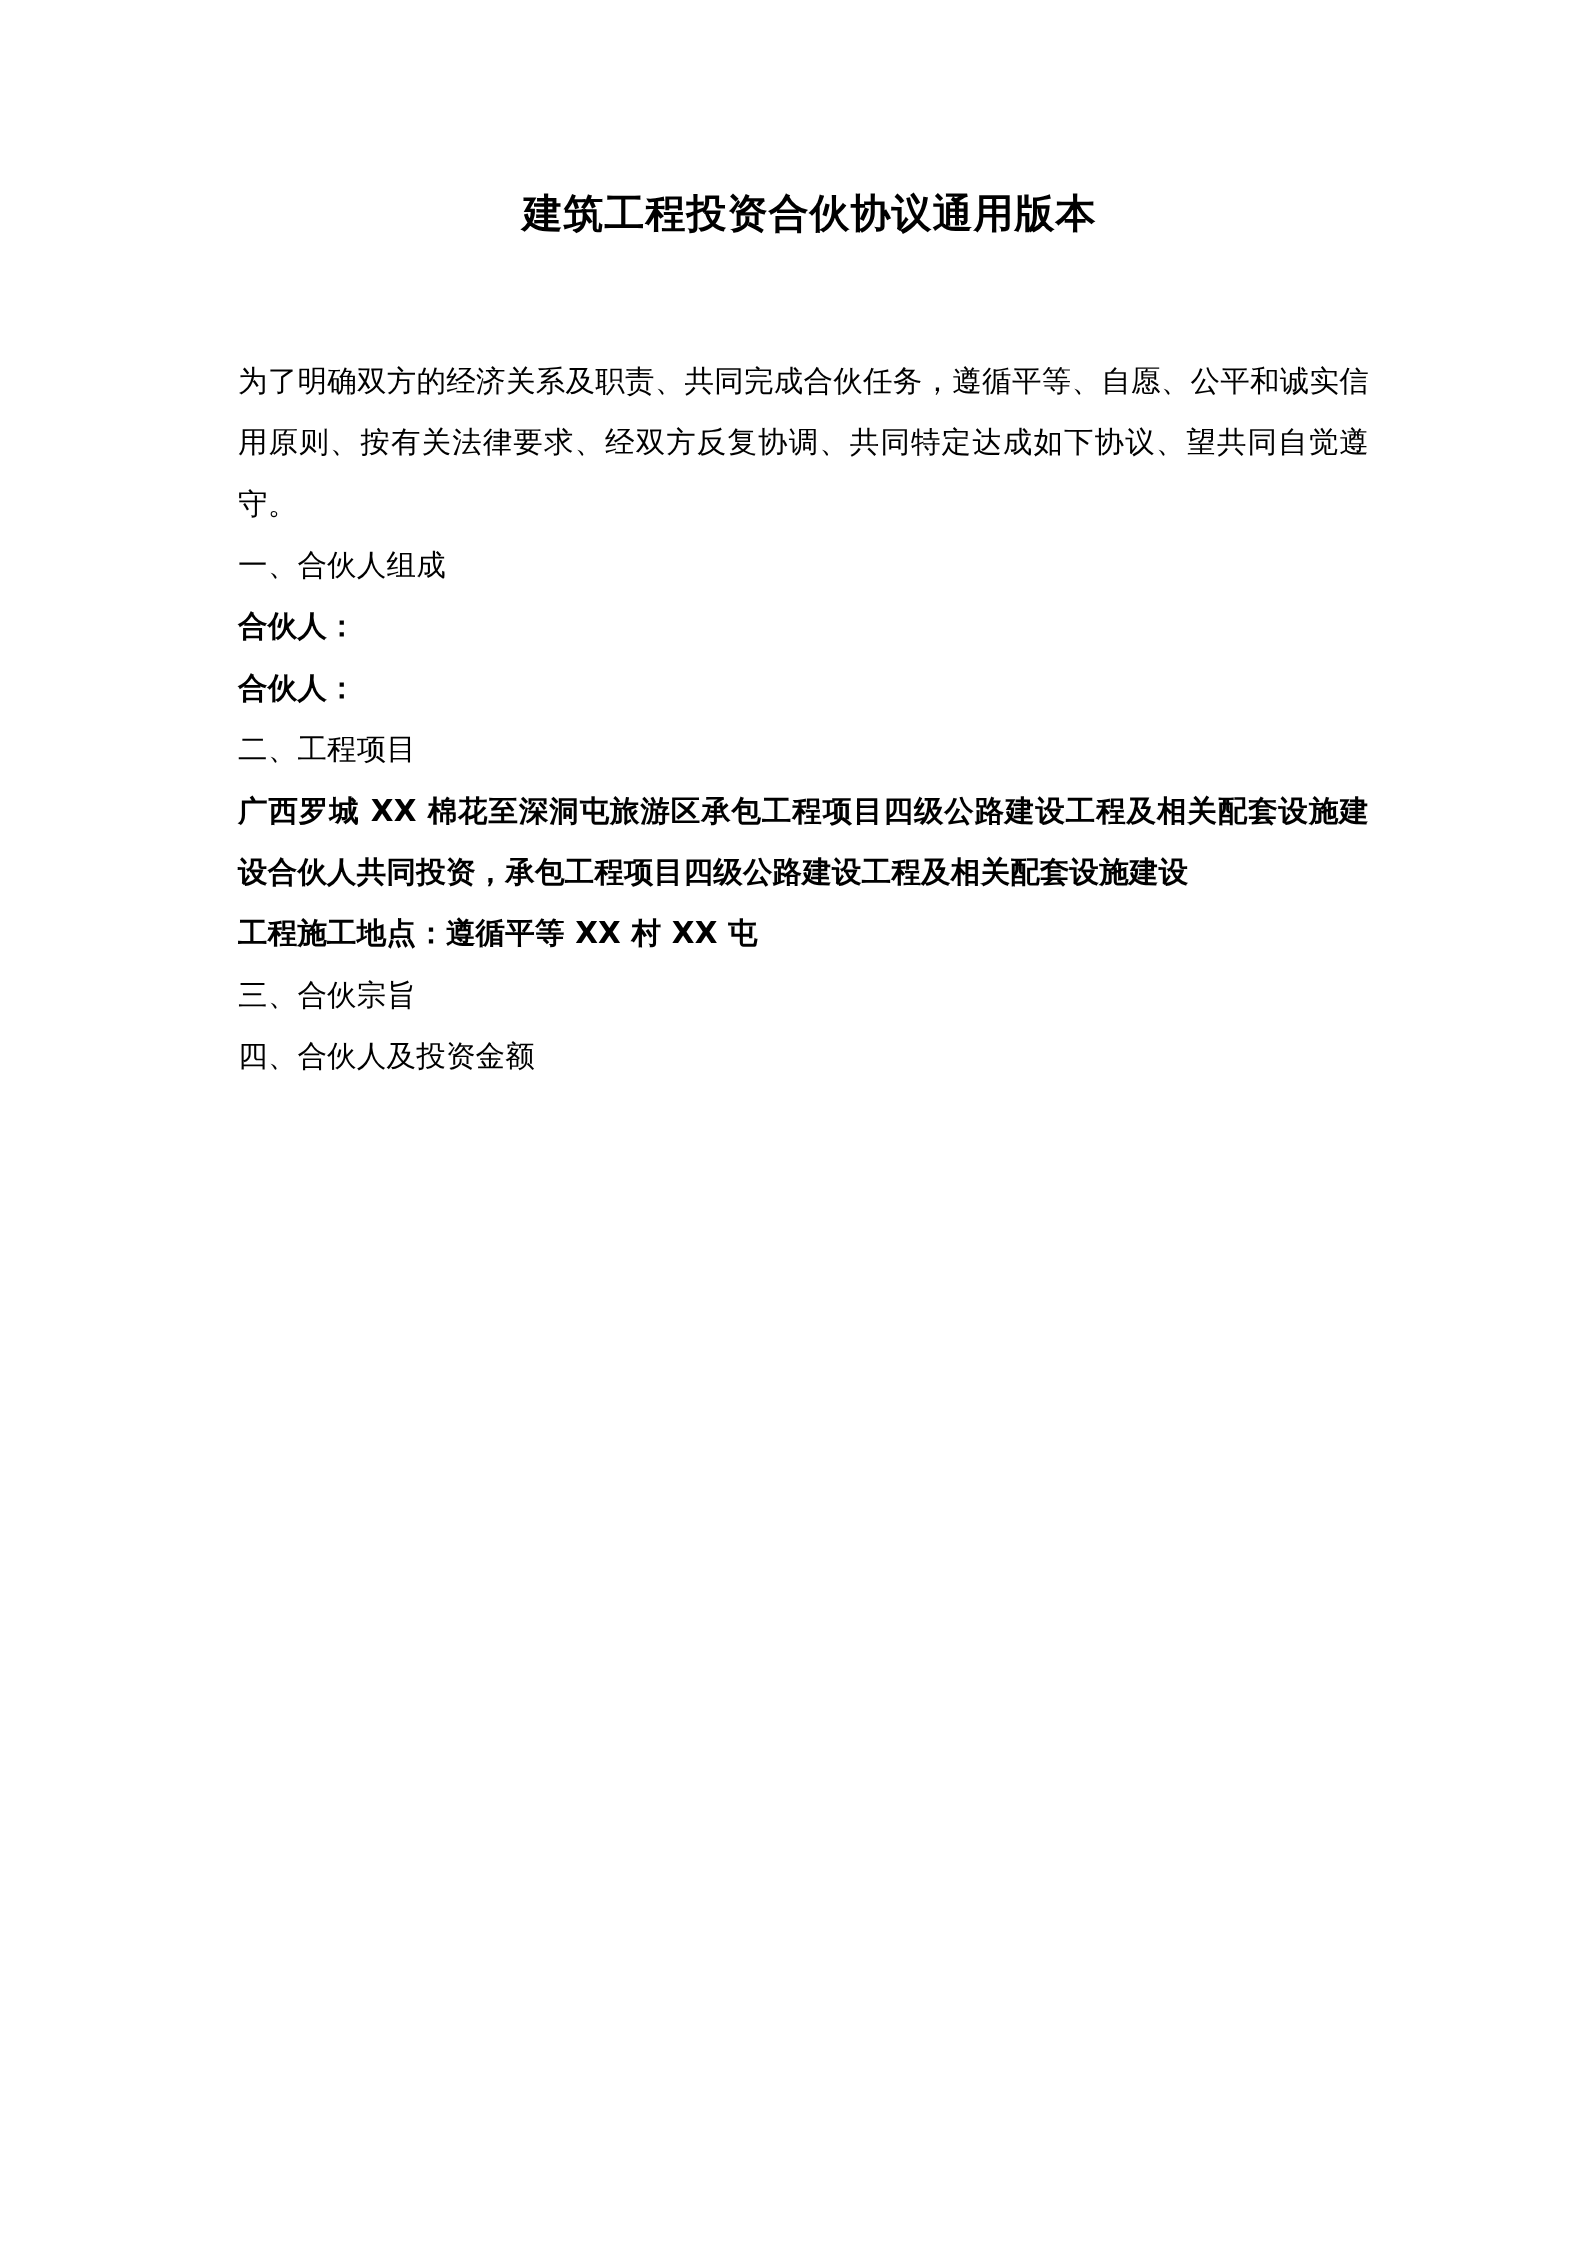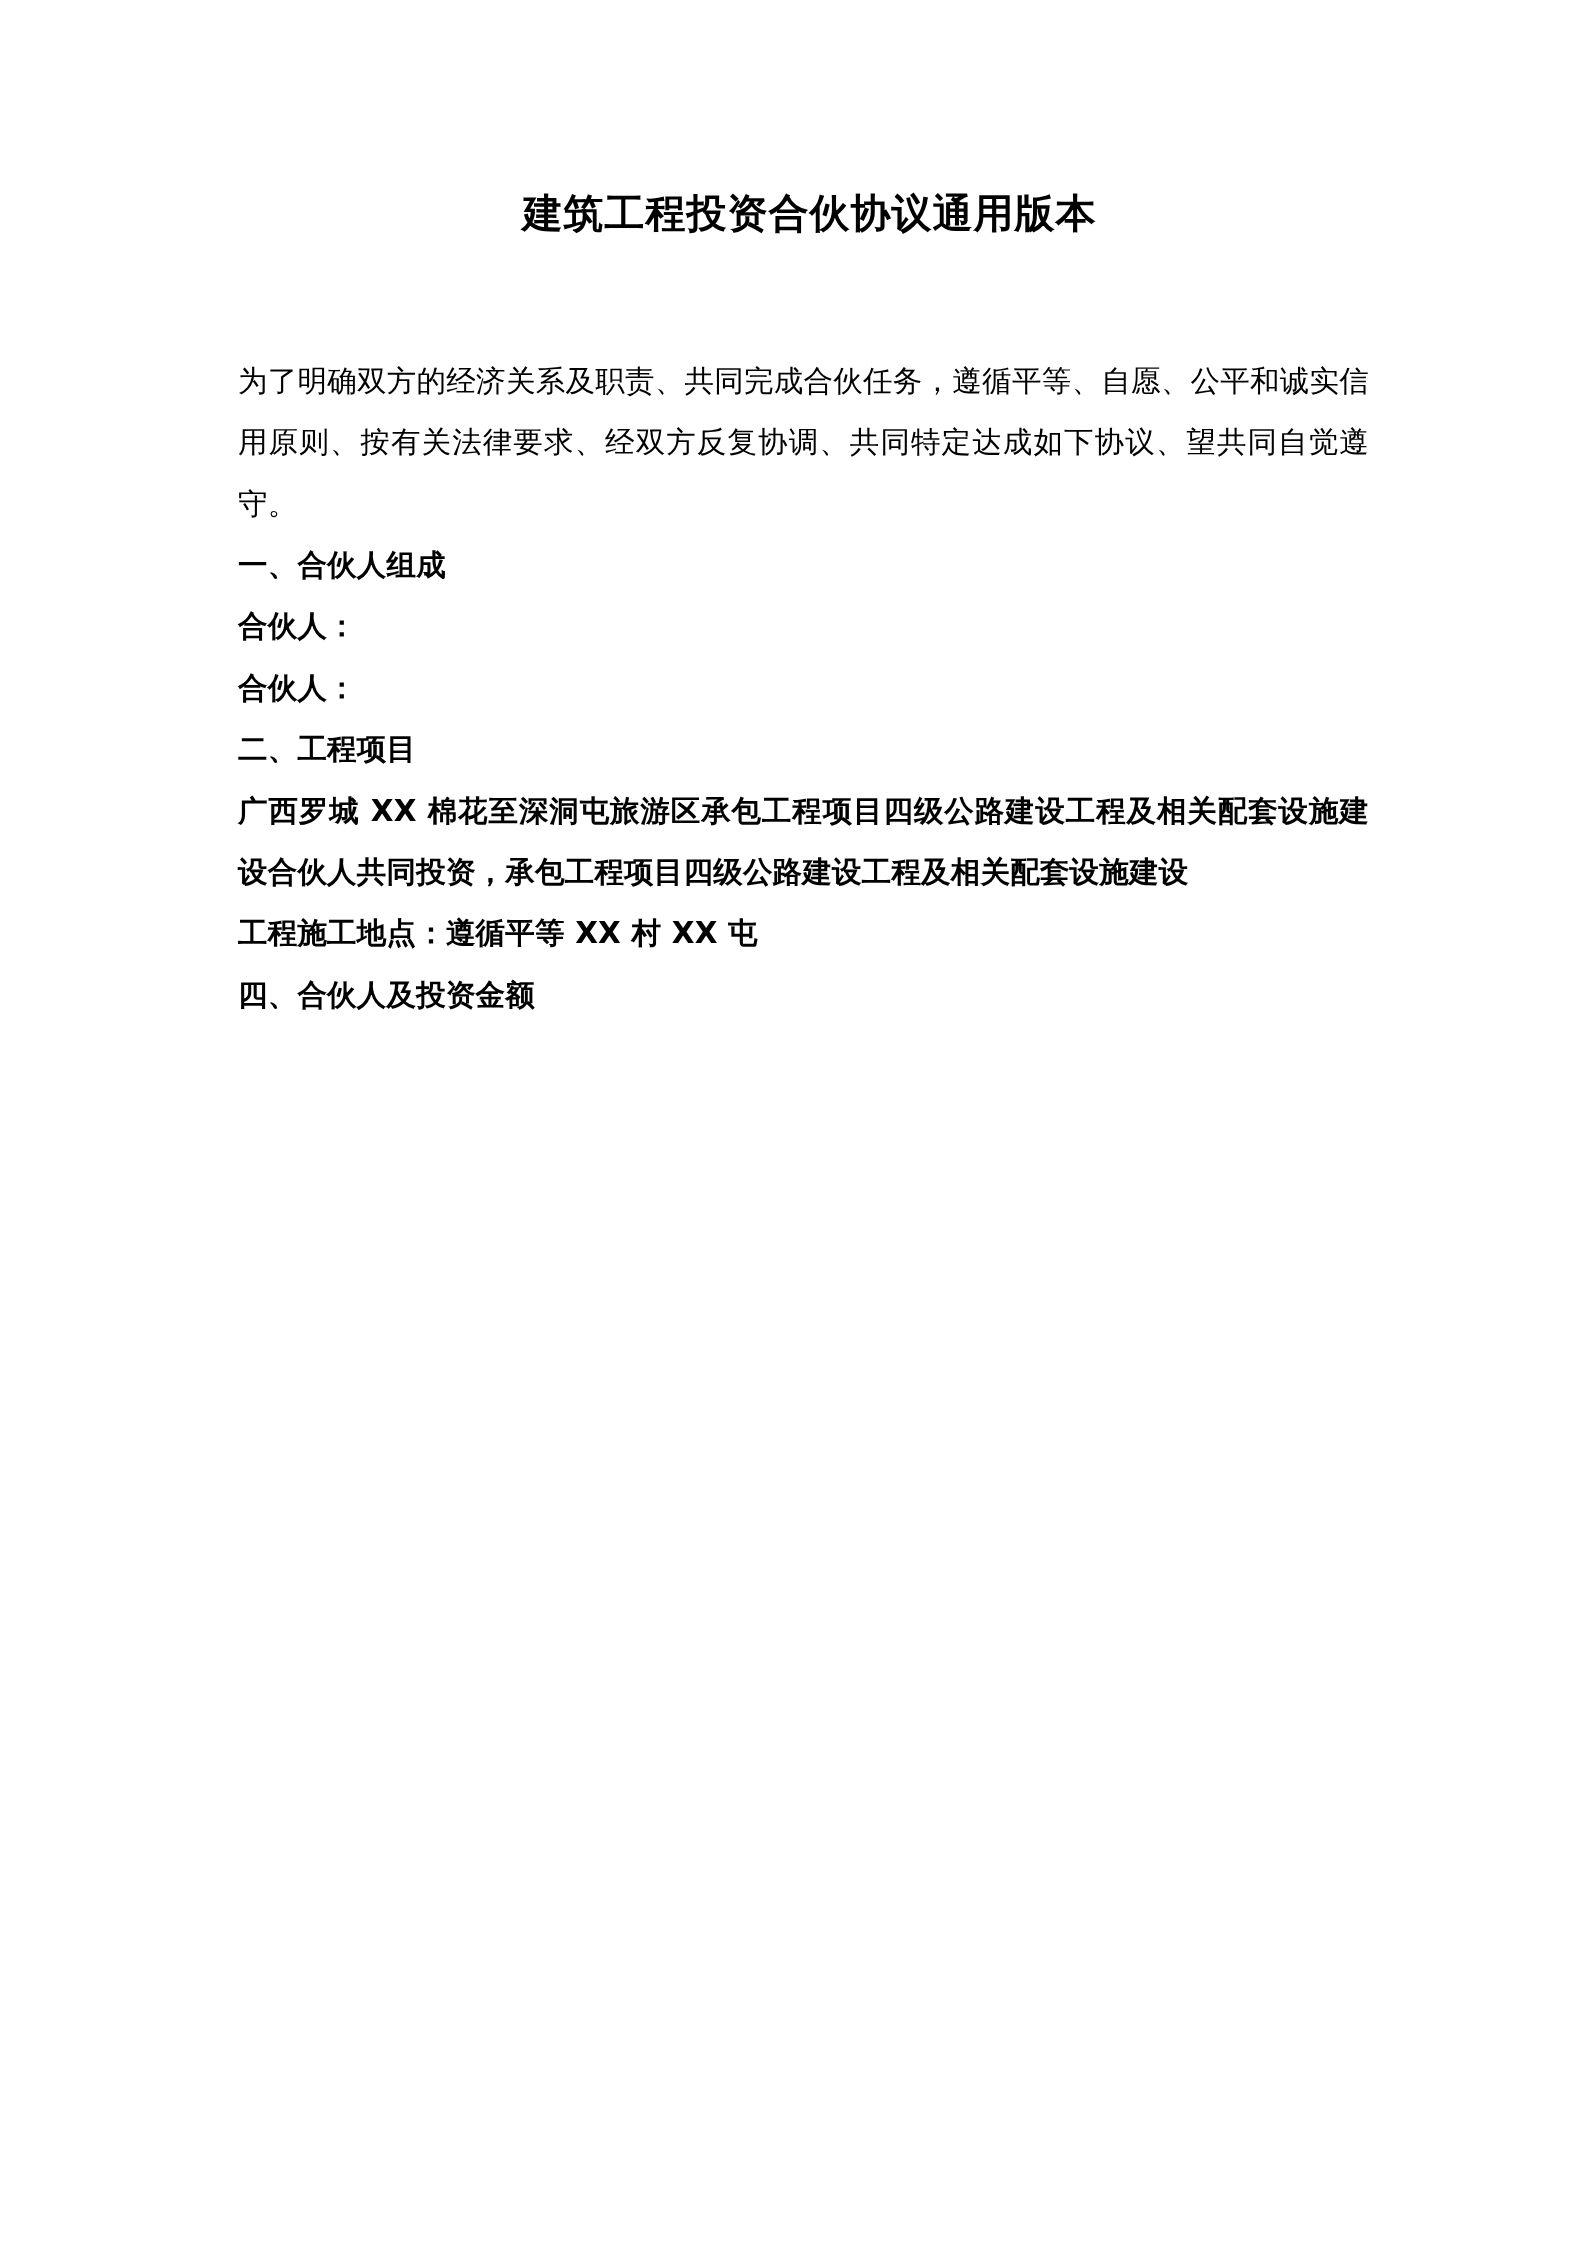--- a/index.html
+++ b/index.html
@@ -41,21 +41,21 @@
     font-size: 29.5px;
     line-height: 2.08;
     margin: 0 12px 0 0;
     text-align: justify;
     text-justify: inter-ideograph;
     letter-spacing: 0.2px;
     word-break: break-all;
   }
   p.heading {
     font-size: 29.5px;
-    font-weight: bold;
+    font-weight: normal;
     line-height: 2.08;
     margin: 0;
     letter-spacing: 0.2px;
   }
   p.sub {
     font-size: 29.5px;
     font-weight: bold;
     line-height: 2.08;
     margin: 0;
     letter-spacing: 0.2px;
@@ -81,19 +81,20 @@
     <p class="sub">合伙人：</p>
 
     <p class="sub">合伙人：</p>
 
     <p class="heading">二、工程项目</p>
 
     <p class="para bold">广西罗城 XX 棉花至深洞屯旅游区承包工程项目四级公路建设工程及相关配套设施建设合伙人共同投资，承包工程项目四级公路建设工程及相关配套设施建设</p>
 
     <p class="para bold">工程施工地点：遵循平等 XX 村 XX 屯</p>
 
+    <p class="heading">三、合伙宗旨</p>
 
 
     <p class="heading">四、合伙人及投资金额</p>
 
 
   </div>
 </div>
 
 </body></html>

